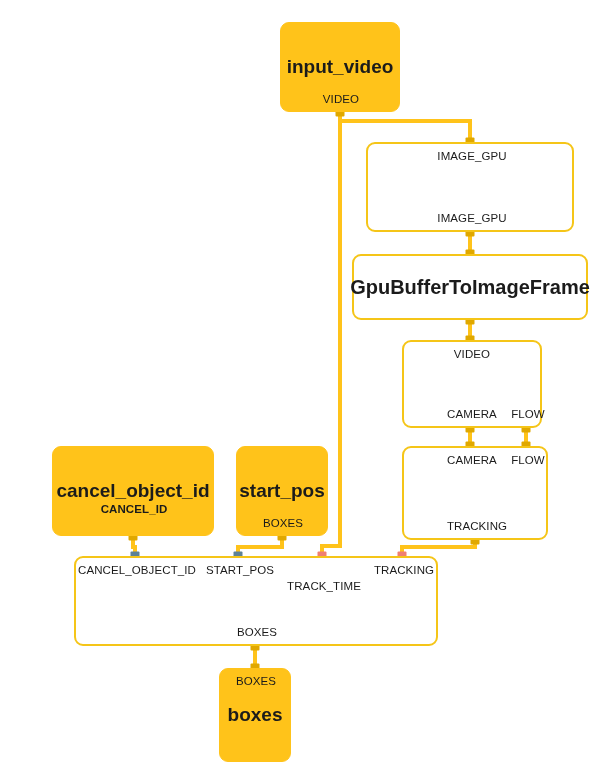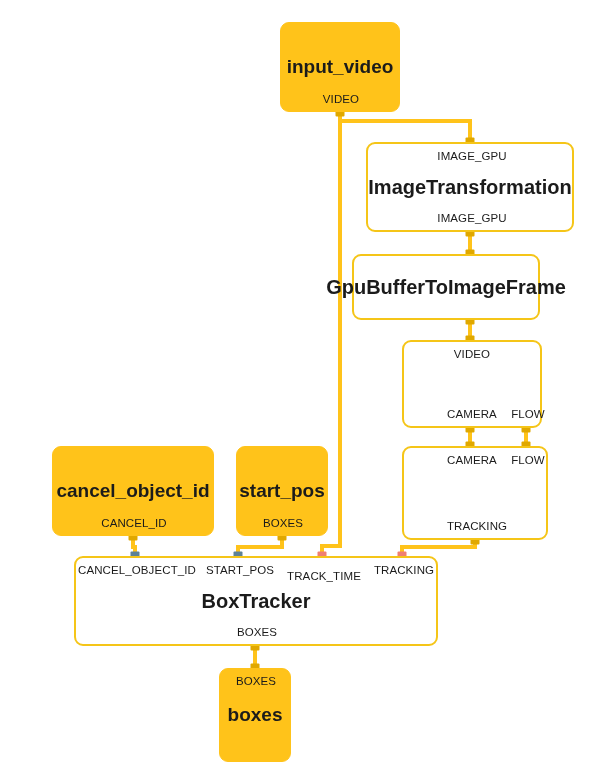--- a/index.html
+++ b/index.html
@@ -85,27 +85,26 @@
     </svg>
   <div id="node-layer">
       <div class="port-dot" style="left: 340px; top: 112px; background: rgb(224, 168, 0);"></div>
       <div class="node io" style="left: 280px; top: 22px; width: 120px; height: 90px;">
         <div class="node-title">input_video</div>
         <div class="port-label bottom" style="left: 60px; bottom: 6px;">VIDEO</div>
       </div>
       <div class="port-dot" style="left: 470px; top: 142px; background: rgb(224, 168, 0);"></div>
       <div class="port-dot" style="left: 470px; top: 232px; background: rgb(224, 168, 0);"></div>
       <div class="node calc" style="left: 366px; top: 142px; width: 208px; height: 90px;">
-        <div class="node-title">ImageTransformation</div>
         <div class="port-label top" style="left: 104px; top: 6px;">IMAGE_GPU</div>
         <div class="port-label bottom" style="left: 104px; bottom: 6px;">IMAGE_GPU</div>
       </div>
       <div class="port-dot" style="left: 470px; top: 254px; background: rgb(224, 168, 0);"></div>
       <div class="port-dot" style="left: 470px; top: 320px; background: rgb(224, 168, 0);"></div>
-      <div class="node calc" style="left: 352px; top: 254px; width: 188px; height: 66px;">
+      <div class="node calc" style="left: 352px; top: 254px; width: 236px; height: 66px;">
         <div class="node-title">GpuBufferToImageFrame</div>
       </div>
       <div class="port-dot" style="left: 470px; top: 340px; background: rgb(224, 168, 0);"></div>
       <div class="port-dot" style="left: 470px; top: 428px; background: rgb(224, 168, 0);"></div>
       <div class="port-dot" style="left: 526px; top: 428px; background: rgb(224, 168, 0);"></div>
       <div class="node calc" style="left: 402px; top: 340px; width: 140px; height: 88px;">
         <div class="port-label top" style="left: 68px; top: 6px;">VIDEO</div>
         <div class="port-label bottom" style="left: 68px; bottom: 6px;">CAMERA</div>
         <div class="port-label bottom" style="left: 124px; bottom: 6px;">FLOW</div>
       </div>
@@ -113,37 +112,36 @@
       <div class="port-dot" style="left: 526px; top: 446px; background: rgb(224, 168, 0);"></div>
       <div class="port-dot" style="left: 475px; top: 540px; background: rgb(224, 168, 0);"></div>
       <div class="node calc" style="left: 402px; top: 446px; width: 146px; height: 94px;">
         <div class="port-label top" style="left: 68px; top: 6px;">CAMERA</div>
         <div class="port-label top" style="left: 124px; top: 6px;">FLOW</div>
         <div class="port-label bottom" style="left: 73px; bottom: 6px;">TRACKING</div>
       </div>
       <div class="port-dot" style="left: 133px; top: 536px; background: rgb(224, 168, 0);"></div>
       <div class="node io" style="left: 52px; top: 446px; width: 162px; height: 90px;">
         <div class="node-title">cancel_object_id</div>
-        <div class="port-label bottom" style="left: 81px; bottom: 6px;">CANCEL_ID</div>
+        <div class="port-label bottom" style="left: 81px; bottom: 20px; font-weight: bold;">CANCEL_ID</div>
       </div>
       <div class="port-dot" style="left: 282px; top: 536px; background: rgb(224, 168, 0);"></div>
       <div class="node io" style="left: 236px; top: 446px; width: 92px; height: 90px;">
         <div class="node-title">start_pos</div>
         <div class="port-label bottom" style="left: 46px; bottom: 6px;">BOXES</div>
       </div>
       <div class="port-dot" style="left: 135px; top: 556px; background: rgb(94, 130, 150);"></div>
       <div class="port-dot" style="left: 238px; top: 556px; background: rgb(94, 130, 150);"></div>
       <div class="port-dot" style="left: 322px; top: 556px; background: rgb(240, 128, 112);"></div>
       <div class="port-dot" style="left: 402px; top: 556px; background: rgb(240, 128, 112);"></div>
       <div class="port-dot" style="left: 255px; top: 646px; background: rgb(224, 168, 0);"></div>
       <div class="node calc" style="left: 74px; top: 556px; width: 364px; height: 90px;">
-        <div class="node-title">BoxTracker</div>
         <div class="port-label top" style="left: 61px; top: 6px;">CANCEL_OBJECT_ID</div>
         <div class="port-label top" style="left: 164px; top: 6px;">START_POS</div>
-        <div class="port-label top" style="left: 248px; top: 12px;">TRACK_TIME</div>
+        <div class="port-label top" style="left: 248px; top: 22px;">TRACK_TIME</div>
         <div class="port-label top" style="left: 328px; top: 6px;">TRACKING</div>
         <div class="port-label bottom" style="left: 181px; bottom: 6px;">BOXES</div>
       </div>
       <div class="port-dot" style="left: 255px; top: 668px; background: rgb(224, 168, 0);"></div>
       <div class="node io" style="left: 219px; top: 668px; width: 72px; height: 94px;">
         <div class="node-title">boxes</div>
         <div class="port-label top" style="left: 36px; top: 6px;">BOXES</div>
       </div>
     </div>
 </div>

